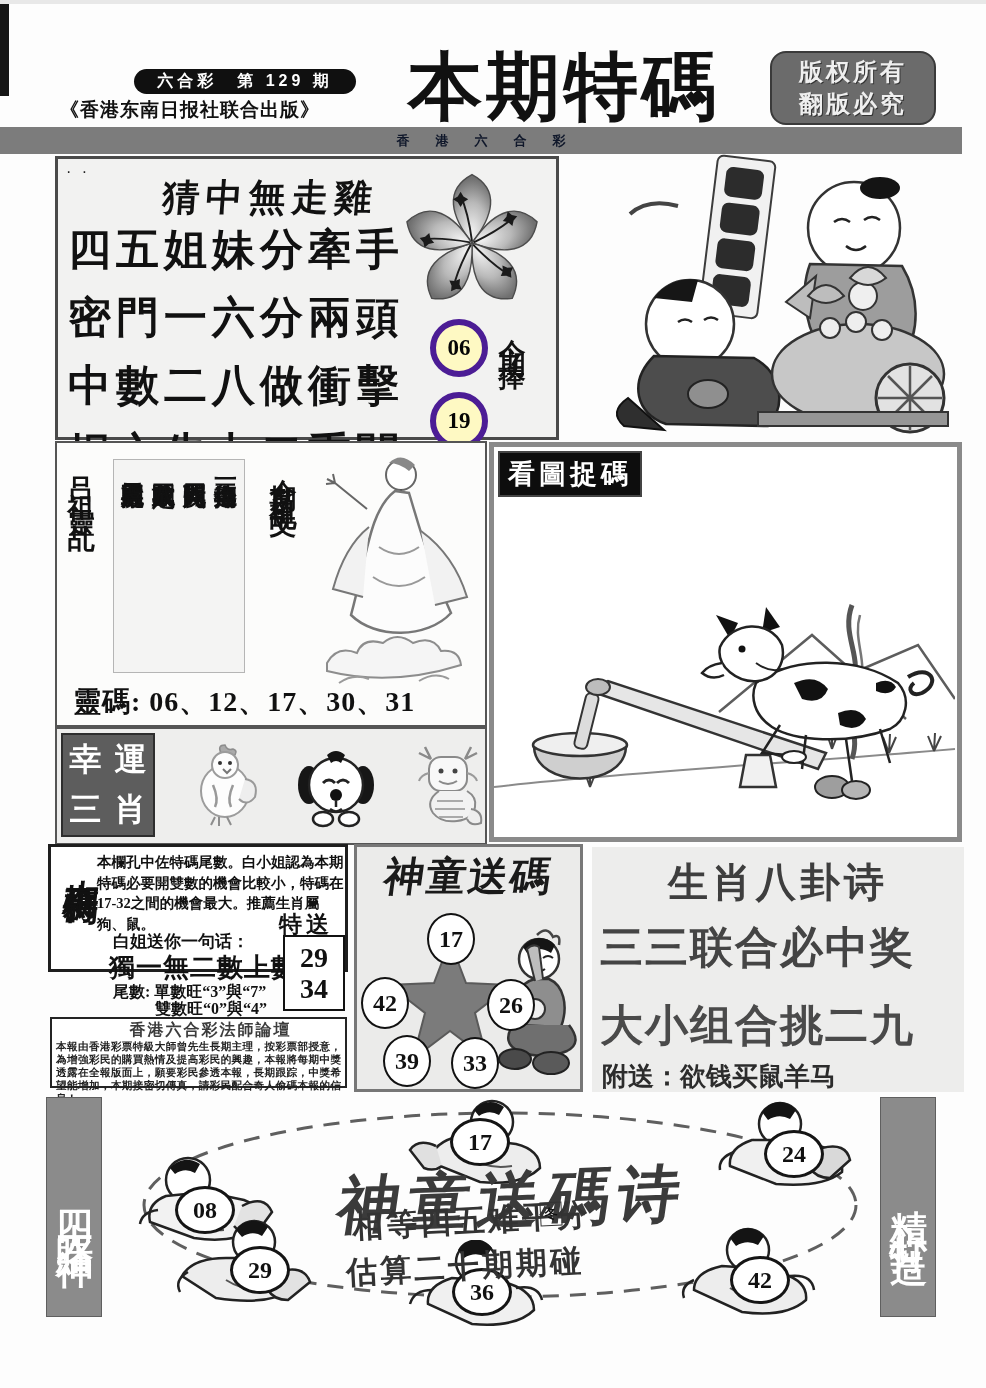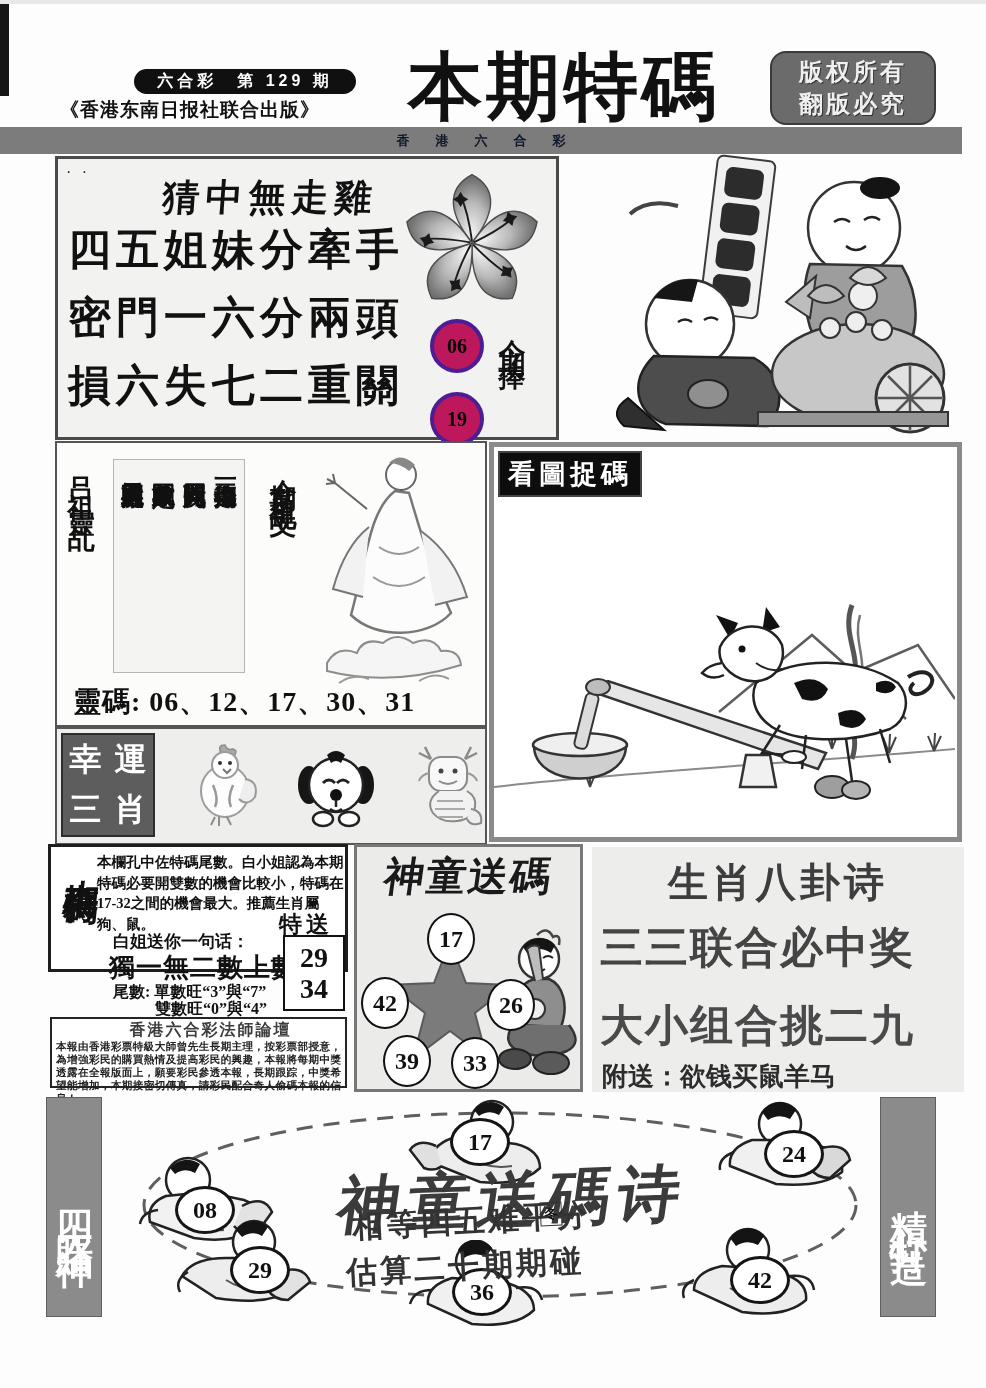--- a/index.html
+++ b/index.html
@@ -27,22 +27,22 @@
   
   .verse-box{left:55px;top:152px;width:498px;height:278px;background:#f2f2f1;border:3px solid #4a4a4a;}
   .verse-dots{left:8px;top:4px;font-size:16px;color:#222;letter-spacing:3px;}
   .verse-title{left:62px;top:14px;width:300px;text-align:center;font-size:37px;font-weight:900;
                letter-spacing:6px;font-family:"Liberation Serif","DejaVu Serif",serif;
                transform:skewX(-4deg);}
   .verse-lines{left:10px;top:62px;display:flex;flex-direction:column;gap:10px;}
   .verse-lines div{font-size:43px;font-weight:900;letter-spacing:5px;
                    font-family:"Liberation Serif","DejaVu Serif",serif;}
   .flower-wrap{left:338px;top:8px;width:152px;height:152px;}
-  .ball{width:46px;height:46px;border-radius:50%;background:#be185d;border:4px solid #4c1d95;
-        display:flex;align-items:center;justify-content:center;font-size:20px;font-weight:900;
+  .ball{width:46px;height:46px;border-radius:50%;background:#fef9c3;border:6px solid #4c1d95;
+        display:flex;align-items:center;justify-content:center;font-size:23px;font-weight:900;
         color:#050505;font-family:"Liberation Serif","DejaVu Serif",serif;}
   .ball-06{left:372px;top:160px;}
   .ball-19{left:372px;top:233px;}
   .qipeng{left:436px;top:158px;height:122px;font-size:27px;font-weight:700;letter-spacing:12px;
           font-family:"Liberation Serif","DejaVu Serif",serif;}
 
   
   .kids-illu{left:558px;top:142px;width:404px;height:294px;}
 
   
@@ -157,20 +157,21 @@
   <div class="abs banner-bar">
     <span>香港六合彩</span>
   </div>
 
   <div class="abs verse-box">
     <div class="abs verse-dots">· ·</div>
     <div class="abs verse-title">猜中無走雞</div>
     <div class="abs verse-lines">
       <div>四五姐妹分牽手</div>
       <div>密門一六分兩頭</div>
+      <div>中數二八做衝擊</div>
       <div>損六失七二重關</div>
     </div>
     <div class="abs flower-wrap">
       <svg viewBox="0 0 160 160" width="152" height="152">
         <defs>
           <radialGradient id="pg" cx="50%" cy="85%" r="80%">
             <stop offset="0%" stop-color="#f2f2f2"></stop>
               <stop offset="55%" stop-color="#b9b9b9"></stop>
               <stop offset="100%" stop-color="#6f6f6f"></stop>
           </radialGradient>

